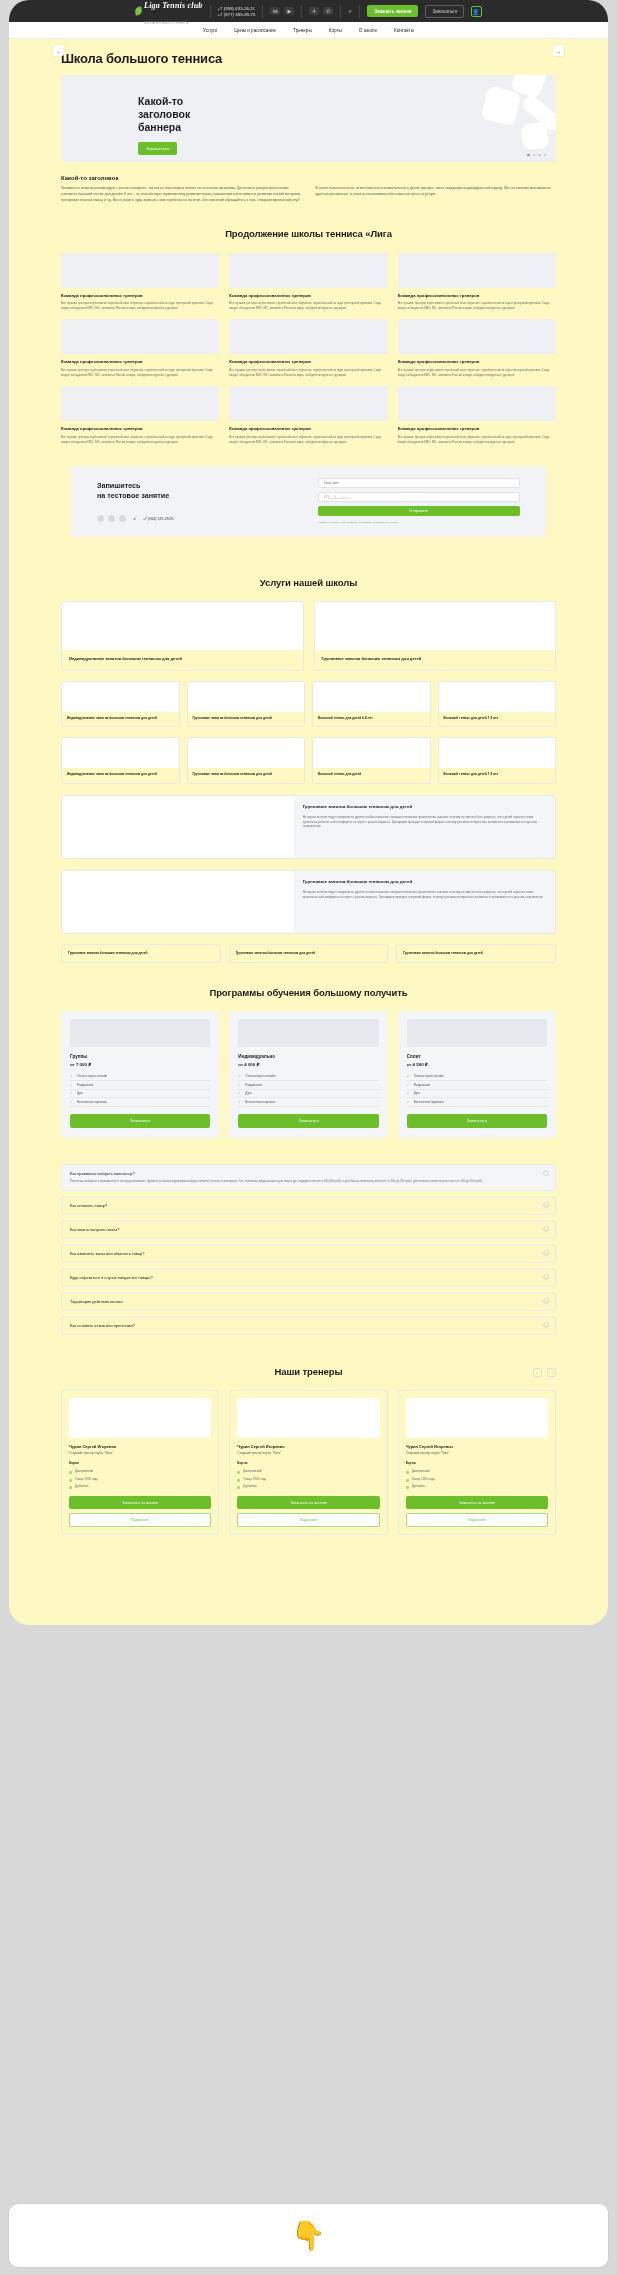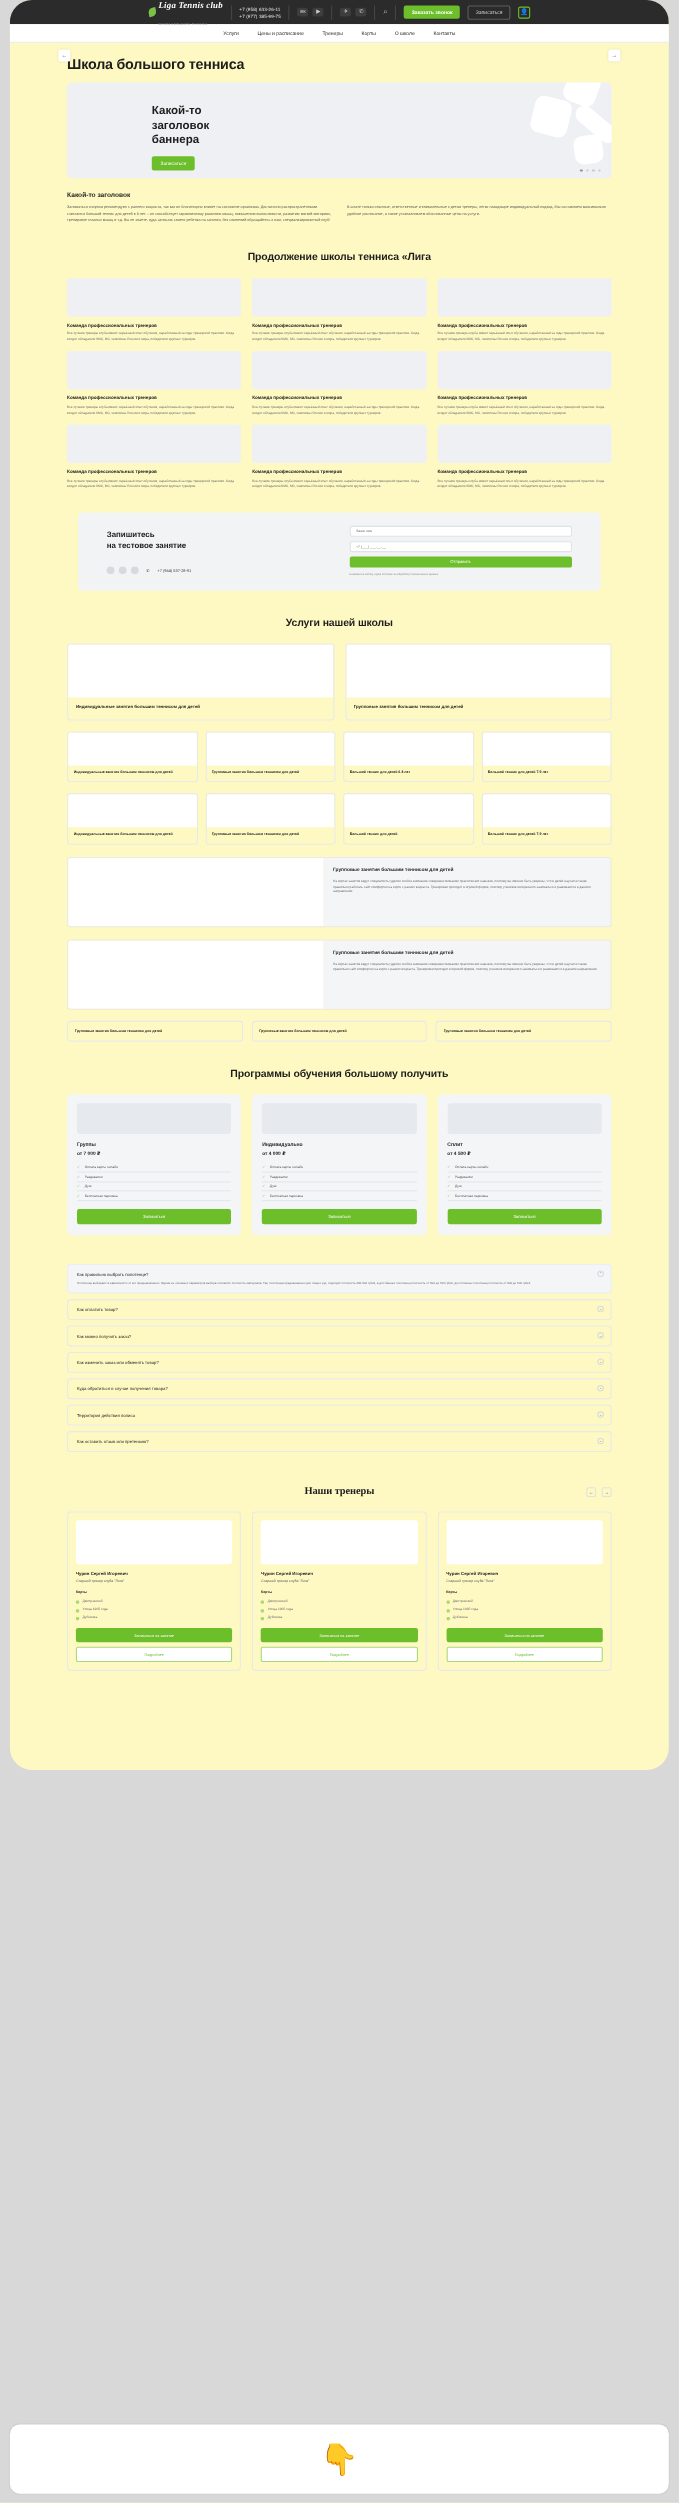--- a/index.html
+++ b/index.html
@@ -182,21 +182,21 @@
   .form-right { flex: 1; display: flex; flex-direction: column; gap: 4px; }
   .fld {
     background: #fff; border: 1px solid #e0e3e6; border-radius: 2px;
     height: 10px; font-size: 3.2px; color: #9a9a9a;
     display: flex; align-items: center; padding: 0 5px;
   }
   .form-submit { background: #6cbe2b; color: #fff; border: none; border-radius: 2px; height: 10px; font-size: 3.8px; }
   .form-note { font-size: 2.4px; color: #8b8b8b; line-height: 1.5; margin-top: 1px; }
 
   
-  .serv { margin-top: 24px; }
+  .serv { margin-top: 40px; }
   .serv-row2 { display: grid; grid-template-columns: 1fr 1fr; gap: 10px; margin-top: 13px; }
   .serv-big { border: 1px solid #e7e9eb; border-radius: 3px; overflow: hidden; }
   .serv-big .ph { height: 48px; border-radius: 0; background: #fff; }
   .serv-big .cap { font-size: 4px; font-weight: bold; color: #1d1d1d; padding: 6px 7px 8px; line-height: 1.4; }
   .serv-row4 { display: grid; grid-template-columns: repeat(4, 1fr); gap: 7px; margin-top: 10px; }
   .serv-sm { border: 1px solid #e7e9eb; border-radius: 3px; overflow: hidden; }
   .serv-sm .ph { height: 30px; border-radius: 0; background: #fff; }
   .serv-sm .cap { font-size: 3.2px; font-weight: bold; color: #1d1d1d; padding: 4px 5px 6px; line-height: 1.45; }
 
   
@@ -246,21 +246,21 @@
   .faq-a { font-size: 2.7px; color: #6d6d6d; line-height: 1.65; margin-top: 4px; padding-right: 10px; }
   .faq-chev {
     position: absolute; right: 6px; top: 5px;
     width: 6px; height: 6px; border-radius: 50%;
     border: 1px solid #d8dbde; color: #8b8f93;
     font-size: 3.5px; display: flex; align-items: center; justify-content: center;
   }
 
   
   .coach { margin-top: 26px; }
-  .coach-head { display: flex; align-items: center; justify-content: center; gap: 0; position: relative; font-family: Liberation Serif, serif; }
+  .coach-head { display: flex; align-items: flex-end; justify-content: center; gap: 0; position: relative; }
   .coach-nav { position: absolute; right: 0; display: flex; gap: 5px; }
   .coach-nav i {
     width: 9px; height: 9px; border: 1px solid #dfe2e5; border-radius: 2px;
     display: flex; align-items: center; justify-content: center;
     font-size: 4.5px; color: #6a6e72; font-style: normal;
   }
   .coach-grid { display: grid; grid-template-columns: repeat(3, 1fr); gap: 10px; margin-top: 13px; }
   .coach-card { border: 1px solid #e7e9eb; border-radius: 3px; padding: 7px; }
   .coach-card .ph { height: 40px; background: #fff; border: 0; }
   .coach-card h4 { font-size: 4px; font-weight: bold; color: #1d1d1d; margin: 6px 0 2px; }

